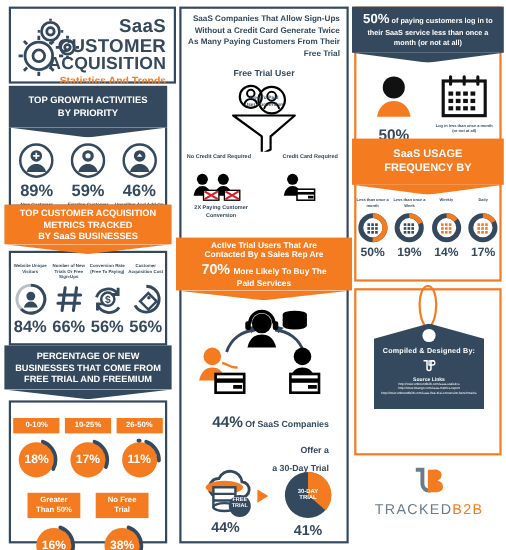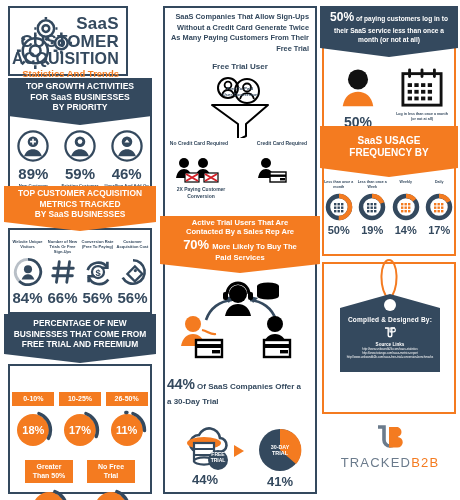--- a/index.html
+++ b/index.html
@@ -84,21 +84,21 @@
     line-height: 1.2;
   }
 
   
   .mid-head {
     color: #34495E; font-size: 7.4px; font-weight: bold;
     text-align: right; line-height: 1.45; padding: 0 8px;
   }
   .lbl-navy { color: #34495E; font-weight: bold; text-align: center; }
 
-  .stat-line { color: #34495E; text-align: left; line-height: 1.5; padding: 0 4px; }
+  .stat-line { color: #34495E; text-align: right; line-height: 1.5; padding: 0 18px; }
   .stat-line .big { font-size: 14px; font-weight: bold; }
   .stat-line .sm { font-size: 8px; font-weight: bold; }
 
   
   .tag {
     position: absolute;
     background: #34495E;
     color: #fff; text-align: center;
   }
   .tag-title { font-size: 6.5px; font-weight: bold; letter-spacing: .2px; }
@@ -110,21 +110,21 @@
   .logo-unbound { color: #6b7b8c; }
   .logo-b2b { color: #F47B20; }
 </style>
 </head>
 <body>
 
 <div class="infographic">
 
   <div class="col col-left">
 
-    <div class="panel" style="left:8px;top:6px;width:120px;height:70px;">
+    <div class="panel" style="left:8px;top:6px;width:152px;height:70px;">
       <div style="position:absolute;left:4px;top:8px;width:58px;height:56px;">
         <svg viewBox="0 0 60 58" width="58" height="56">
           <g fill="none" stroke="#34495E" stroke-width="2.6">
             <circle cx="22" cy="36" r="13"></circle>
               <circle cx="22" cy="36" r="5.5"></circle>
             <circle cx="33" cy="13" r="8.5"></circle>
               <circle cx="33" cy="13" r="3.5"></circle>
             <circle cx="49" cy="28" r="6.5"></circle>
               <circle cx="49" cy="28" r="2.6"></circle>
           </g>
@@ -138,21 +138,20 @@
       <div class="hdr-title" style="position:absolute;right:7px;top:7px;">
         <div class="hdr-saas">SaaS</div>
         <div class="hdr-cust">CUSTOMER</div>
         <div class="hdr-acq">ACQUISITION</div>
         <div class="hdr-sub">Statistics And Trends</div>
       </div>
     </div>
 
     <div class="banner banner-navy" style="left:8px;top:78px;width:144px;height:38px;font-size:8.6px;">
       <div>TOP GROWTH ACTIVITIES</div>
-      <div>FOR SaaS BUSINESSES</div>
       <div>BY PRIORITY</div>
     </div>
 
     <div class="panel" style="left:8px;top:116px;width:144px;height:72px;border-top:none;">
       <div class="stat-row" style="padding-top:14px;">
         <div class="stat">
           <div style="margin:0 auto;width:32px;height:32px;">
             <svg viewBox="0 0 34 34" width="32" height="32">
               <circle cx="17" cy="17" r="15.5" fill="none" stroke="#34495E" stroke-width="2.4"></circle>
               <circle cx="17" cy="12.5" r="5.6" fill="#34495E"></circle>
@@ -248,21 +247,21 @@
     </div>
 
     <div class="banner banner-navy" style="left:4px;top:314px;width:152px;height:40px;font-size:8.4px;">
       <div>PERCENTAGE OF NEW</div>
       <div>BUSINESSES THAT COME FROM</div>
       <div>FREE TRIAL AND FREEMIUM</div>
     </div>
 
     <div class="panel" style="left:8px;top:364px;width:144px;height:130px;">
 
-      <div style="display:flex;justify-content:space-around;padding-top:26px;">
+      <div style="display:flex;justify-content:space-around;padding-top:14px;">
         <div style="width:42px;text-align:center;">
           <div class="pill">0-10%</div>
           <div class="ring" style="margin-top:4px;">
             <svg viewBox="0 0 40 40" width="40" height="40">
               <circle cx="20" cy="20" r="16" fill="#F47B20"></circle>
               <circle cx="20" cy="20" r="17.5" fill="none" stroke="#34495E" stroke-width="3.4" stroke-dasharray="30 80" stroke-dashoffset="-6" transform="rotate(-90 20 20)" stroke-linecap="round"></circle>
             </svg>
             <div class="ring-lbl" style="color:#fff;">18%</div>
           </div>
         </div>

